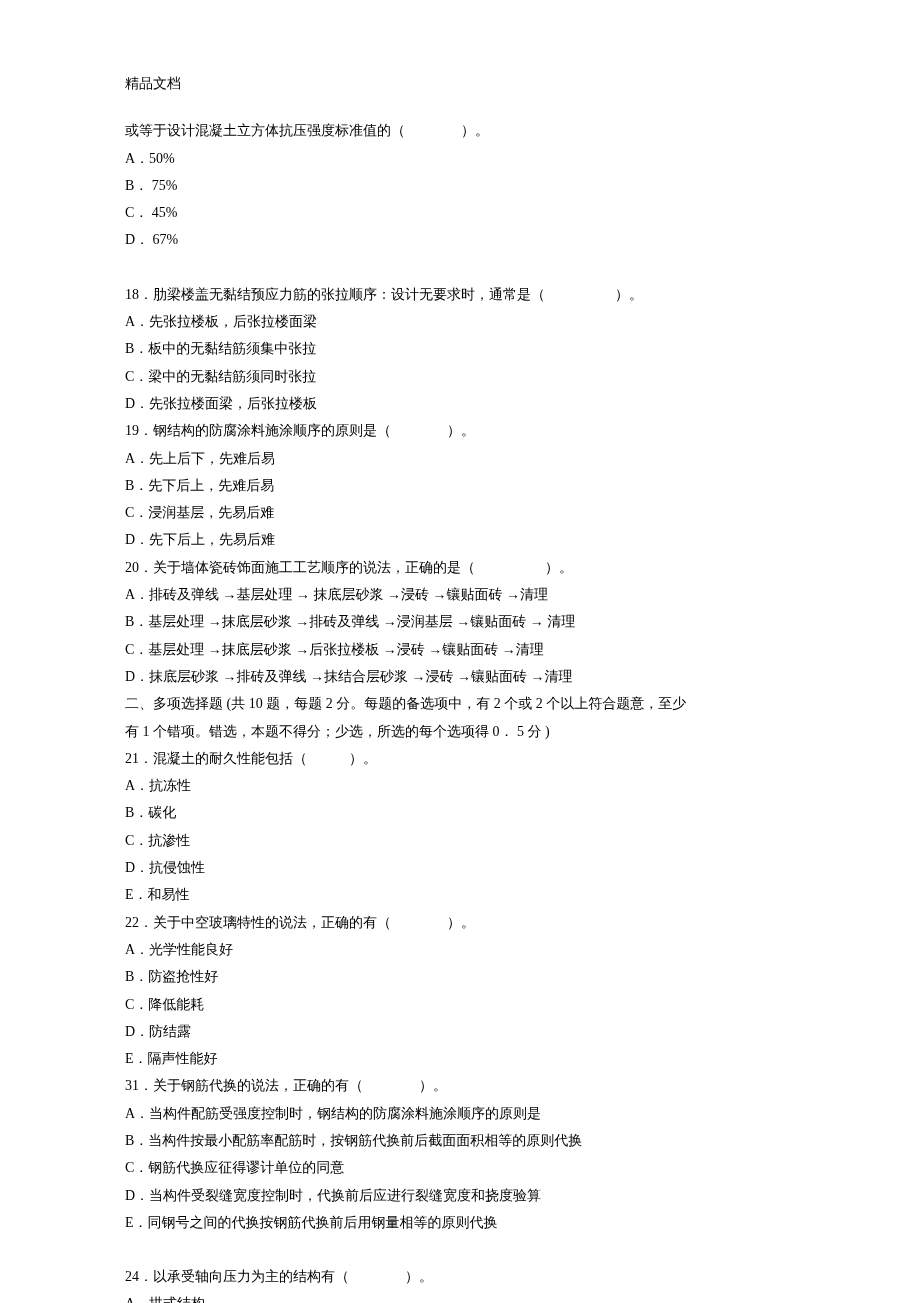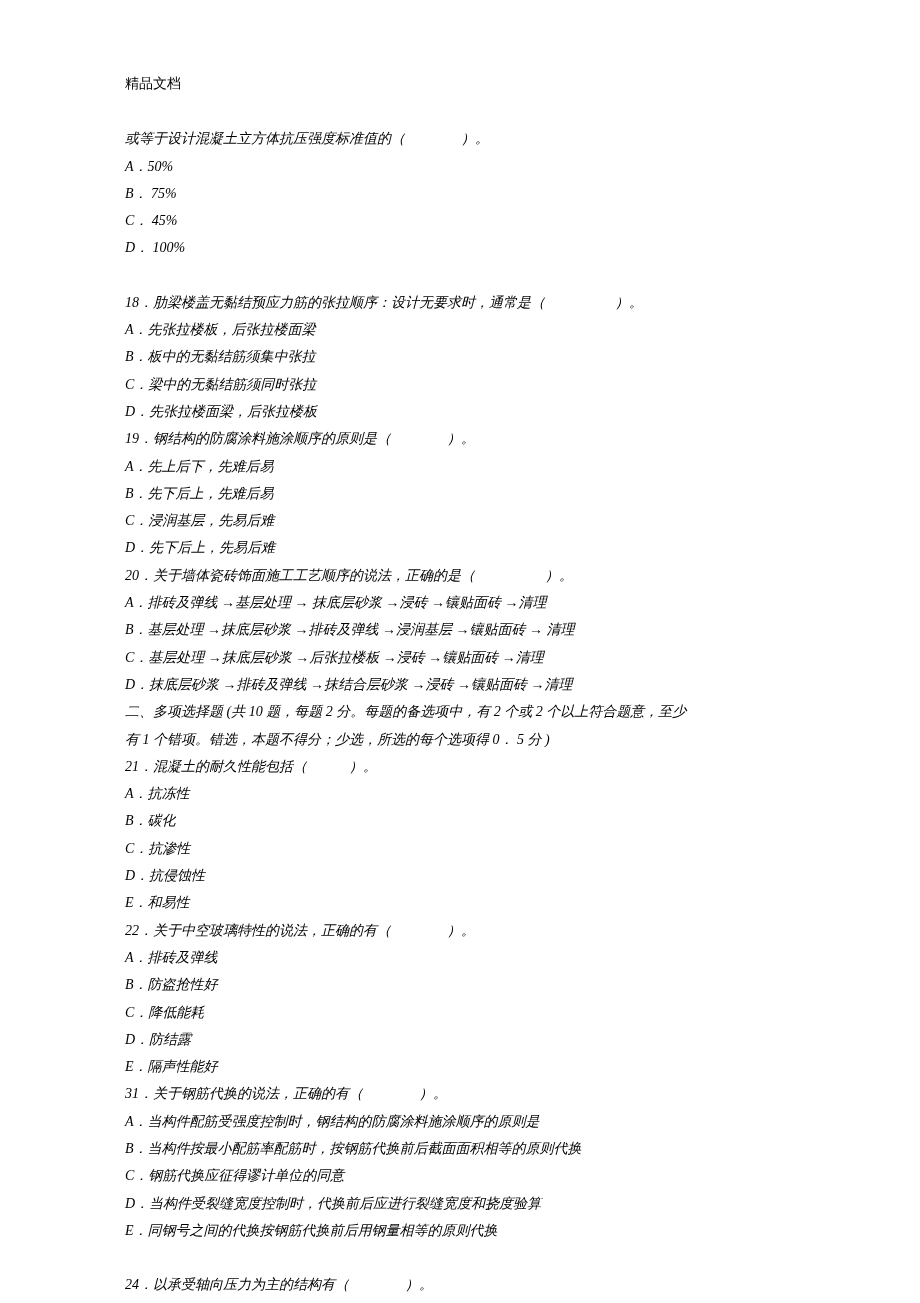--- a/index.html
+++ b/index.html
@@ -11,40 +11,39 @@
       font-family: "SimSun", "宋体", serif;
       font-size: 14px;
       line-height: 1.95;
       color: #000;
       background: #fff;
       width: 920px;
       padding: 70px 120px 60px 125px;
     }
     .header {
       font-size: 14px;
-      margin-bottom: 28px;
+      margin-bottom: 20px;
     }
     .line {
       display: block;
-      font-style: italic;
     }
     .blank-line {
       height: 27px;
     }
   </style>
 </head>
 <body>
 
 <div class="header">精品文档</div>
 
 <span class="line">或等于设计混凝土立方体抗压强度标准值的（　　　　）。</span>
 <span class="line">A．50%</span>
 <span class="line">B． 75%</span>
 <span class="line">C． 45%</span>
-<span class="line">D． 100%</span>
+<span class="line">D． 67%</span>
 
 <div class="blank-line"></div>
 
 <span class="line">18．肋梁楼盖无黏结预应力筋的张拉顺序：设计无要求时，通常是（　　　　　）。</span>
 <span class="line">A．先张拉楼板，后张拉楼面梁</span>
 <span class="line">B．板中的无黏结筋须集中张拉</span>
 <span class="line">C．梁中的无黏结筋须同时张拉</span>
 <span class="line">D．先张拉楼面梁，后张拉楼板</span>
 <span class="line">19．钢结构的防腐涂料施涂顺序的原则是（　　　　）。</span>
 <span class="line">A．先上后下，先难后易</span>
@@ -58,21 +57,21 @@
 <span class="line">D．抹底层砂浆   →排砖及弹线   →抹结合层砂浆  →浸砖  →镶贴面砖  →清理</span>
 <span class="line">二、多项选择题  (共 10 题，每题 2 分。每题的备选项中，有     2 个或 2 个以上符合题意，至少</span>
 <span class="line">有 1 个错项。错选，本题不得分；少选，所选的每个选项得        0． 5 分 )</span>
 <span class="line">21．混凝土的耐久性能包括（　　　）。</span>
 <span class="line">A．抗冻性</span>
 <span class="line">B．碳化</span>
 <span class="line">C．抗渗性</span>
 <span class="line">D．抗侵蚀性</span>
 <span class="line">E．和易性</span>
 <span class="line">22．关于中空玻璃特性的说法，正确的有（　　　　）。</span>
-<span class="line">A．排砖及弹线</span>
+<span class="line">A．光学性能良好</span>
 <span class="line">B．防盗抢性好</span>
 <span class="line">C．降低能耗</span>
 <span class="line">D．防结露</span>
 <span class="line">E．隔声性能好</span>
 <span class="line">31．关于钢筋代换的说法，正确的有（　　　　）。</span>
 <span class="line">A．当构件配筋受强度控制时，钢结构的防腐涂料施涂顺序的原则是</span>
 <span class="line">B．当构件按最小配筋率配筋时，按钢筋代换前后截面面积相等的原则代换</span>
 <span class="line">C．钢筋代换应征得谬计单位的同意</span>
 <span class="line">D．当构件受裂缝宽度控制时，代换前后应进行裂缝宽度和挠度验算</span>
 <span class="line">E．同钢号之间的代换按钢筋代换前后用钢量相等的原则代换</span>

